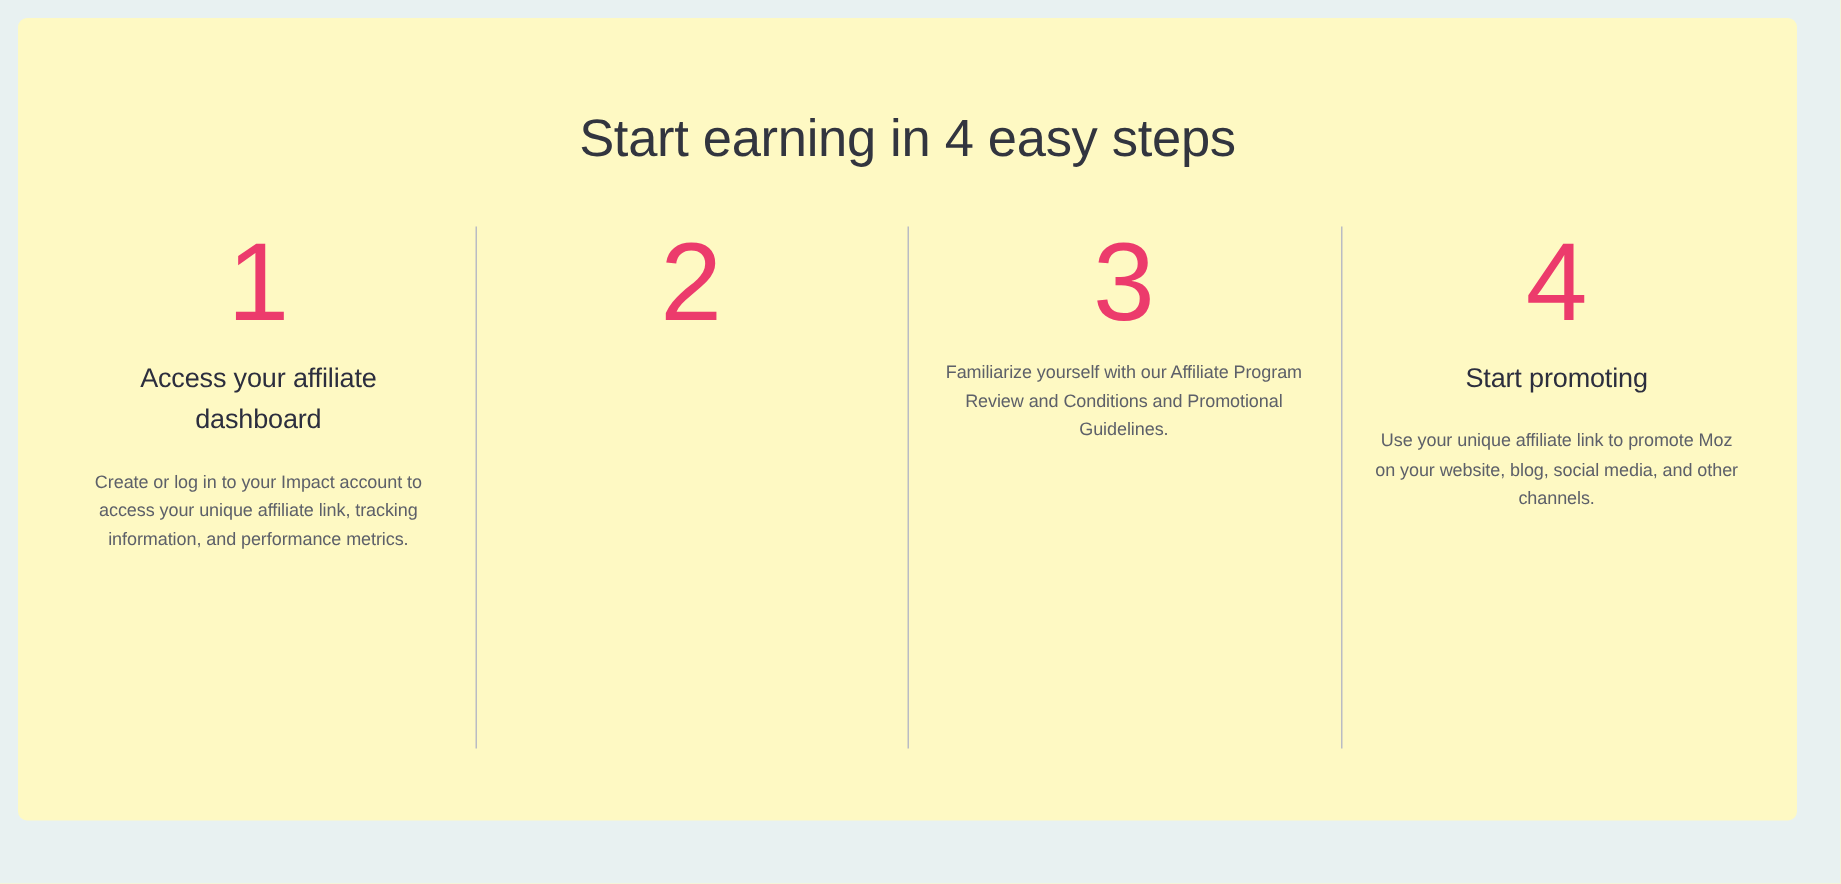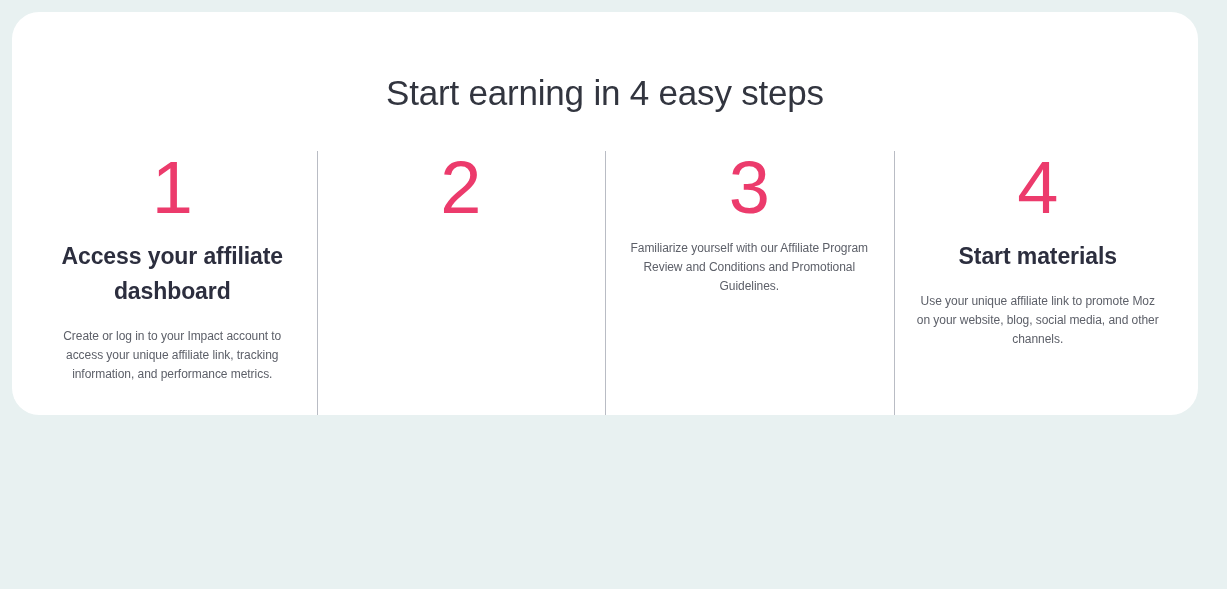--- a/index.html
+++ b/index.html
@@ -18,23 +18,23 @@
     position: relative;
     width: 1227px;
     height: 589px;
     box-sizing: border-box;
     padding: 12px 29px 16px 12px;
   }
 
   .card {
     position: relative;
     width: 100%;
-    height: 403px;
-    background: #ffffff;
-    border-radius: 27px;
+    height: 535px;
+    background: #fef9c3;
+    border-radius: 6px;
     box-sizing: border-box;
     padding: 60px 0 0 0;
     overflow: hidden;
   }
 
   .section-title {
     text-align: center;
     font-size: 35px;
     font-weight: 400;
     color: #32353f;
@@ -73,22 +73,22 @@
   .step-number {
     font-size: 74px;
     font-weight: 300;
     color: #ec3b6c;
     line-height: 1;
     margin: 0 0 14px 0;
     letter-spacing: 0px;
   }
 
   .step-heading {
-    font-size: 23px;
-    font-weight: 700;
+    font-size: 18px;
+    font-weight: 400;
     color: #2c2e3e;
     line-height: 1.52;
     margin: 0 0 18px 0;
     letter-spacing: -0.1px;
   }
 
   .step-body {
     font-size: 12px;
     font-weight: 400;
     color: #5d6069;
@@ -117,19 +117,19 @@
         <div class="step-number">2</div>
       </div>
 
       <div class="step">
         <div class="step-number">3</div>
         <p class="step-body">Familiarize yourself with our Affiliate Program Review and Conditions and Promotional Guidelines.</p>
       </div>
 
       <div class="step">
         <div class="step-number">4</div>
-        <h3 class="step-heading">Start materials</h3>
+        <h3 class="step-heading">Start promoting</h3>
         <p class="step-body">Use your unique affiliate link to promote Moz on your website, blog, social media, and other channels.</p>
       </div>
 
     </div>
   </div>
 </div>
 
 </body></html>

